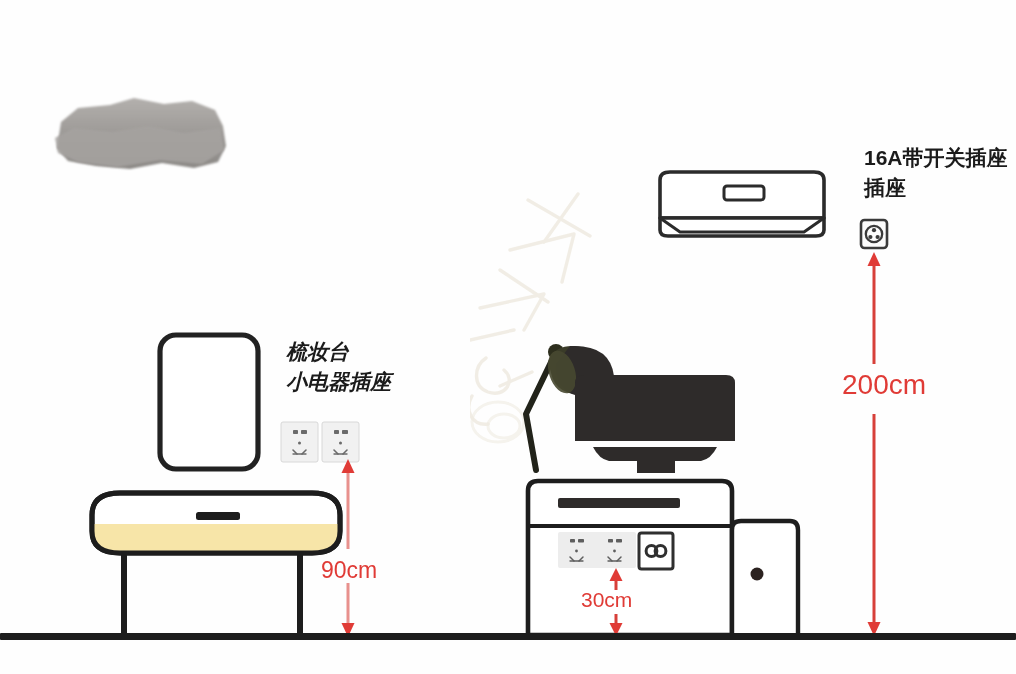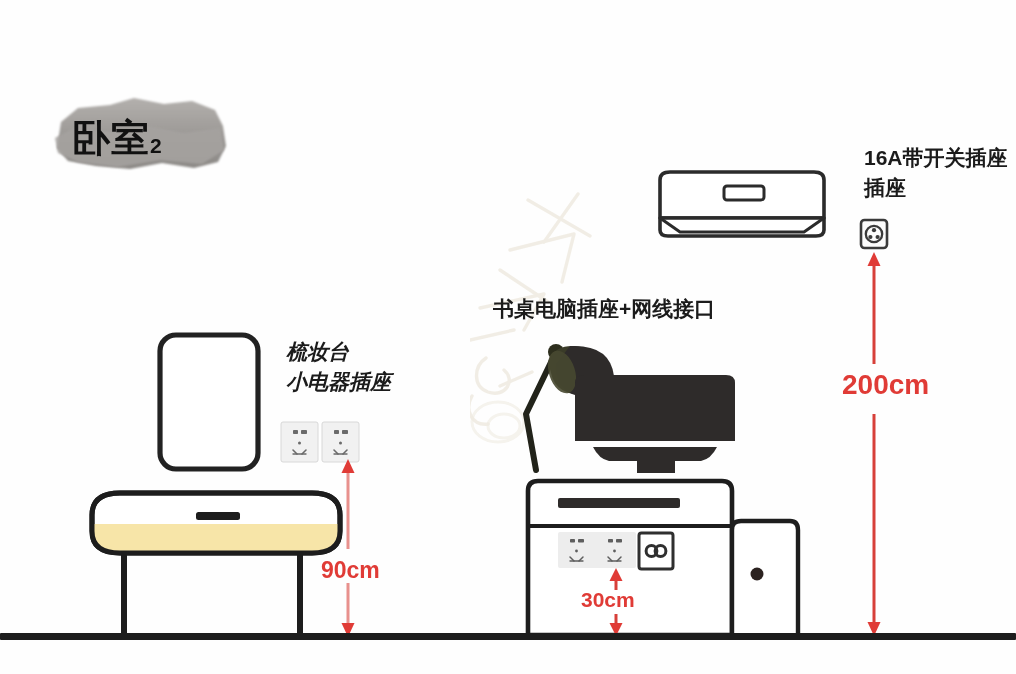--- a/index.html
+++ b/index.html
@@ -83,21 +83,21 @@
     white-space: pre;
   }
   #label-ac      { left: 824px; top: 143px; text-align: left; margin-left: 40px; }
   #label-vanity  { left: 286px; top: 337px; text-align: left; font-style: italic; }
   #label-desk    { left: 493px; top: 294px; text-align: left; }
 
   
   .dim-text {
     position: absolute;
     color: #e03b36;
-    font-weight: bold;
+    font-weight: normal;
     white-space: nowrap;
   }
   #dim-90   { left: 321px; top: 557px; font-size: 23px; }
   #dim-30   { left: 581px; top: 588px; font-size: 21px; }
   #dim-200  { left: 842px; top: 369px; font-size: 28px; }
 
   .dim-arrow { position: absolute; }
   .dim-arrow svg { display:block; width: 100%; height: 100%; overflow: visible; }
 </style>
 </head>
@@ -117,23 +117,20 @@
           <feGaussianBlur stdDeviation="1.1"></feGaussianBlur>
         </filter>
       </defs>
       <path filter="url(#brushBlur)" fill="url(#brushGrad)" d="M9,30 L26,16 L58,13 L82,6 L112,12 L140,9 L163,18 L171,34
            L174,54 L166,70 L142,76 L110,71 L78,77 L44,74 L16,69
            L5,56 Z"></path>
       <path filter="url(#brushBlur)" fill="#a6a3a0" opacity="0.85" d="M3,46 L22,36 L60,40 L96,34 L132,41 L168,36 L172,58
            L150,72 L108,68 L66,75 L26,70 L6,61 Z"></path>
     </svg>
   </div>
-  <div id="room-title">
-    <span>卧室</span><span class="sub">2</span>
-  </div>
 
   <div id="watermark">
     <svg viewBox="0 0 290 310">
       <g fill="none" stroke="#cdbfa0" stroke-width="3.4" stroke-linecap="round" stroke-linejoin="round" opacity="0.85">
         <path d="M58,10 L120,46"></path>
         <path d="M108,4 L74,52"></path>
         <path d="M40,60 L104,44 L92,92"></path>
         <path d="M30,80 L78,112"></path>
         <path d="M10,118 L74,104 L54,140"></path>
         <path d="M0,150 L44,140"></path>
@@ -228,21 +225,20 @@
   <div class="dim-arrow" id="arrow-90" style="left:338px; top:459px; width:20px; height:178px;">
     <svg viewBox="0 0 20 178">
       <line x1="10" y1="12" x2="10" y2="90" stroke="#e8918d" stroke-width="3"></line>
       <line x1="10" y1="124" x2="10" y2="166" stroke="#e8918d" stroke-width="3"></line>
       <path d="M10,0 L16.5,14 L3.5,14 Z" fill="#e03b36"></path>
       <path d="M10,178 L16.5,164 L3.5,164 Z" fill="#e03b36"></path>
     </svg>
   </div>
   <div class="dim-text" id="dim-90">90cm</div>
 
-  <div class="label" id="label-desk"><span>书桌电脑插座+网线接口</span></div>
 
   <div class="art" id="desk-lamp" style="left:514px; top:332px; width:130px; height:140px;">
     <svg viewBox="0 0 130 140">
       <path d="M22,138 L12,82 L40,24" fill="none" stroke="#22231a" stroke-width="6" stroke-linejoin="round" stroke-linecap="round"></path>
       <circle cx="42" cy="20" r="8" fill="#2d2e1d"></circle>
       <path d="M36,26 Q34,58 60,62 L96,40 Q86,14 58,14 Q42,14 36,26 Z" fill="#3a3b28"></path>
       <path d="M56,14 Q96,12 100,44 L64,64 Q40,58 42,32 Z" fill="#2e2b2a"></path>
       <ellipse cx="48" cy="40" rx="13" ry="22" transform="rotate(-18 48 40)" fill="#474830" opacity="0.9"></ellipse>
     </svg>
   </div>

